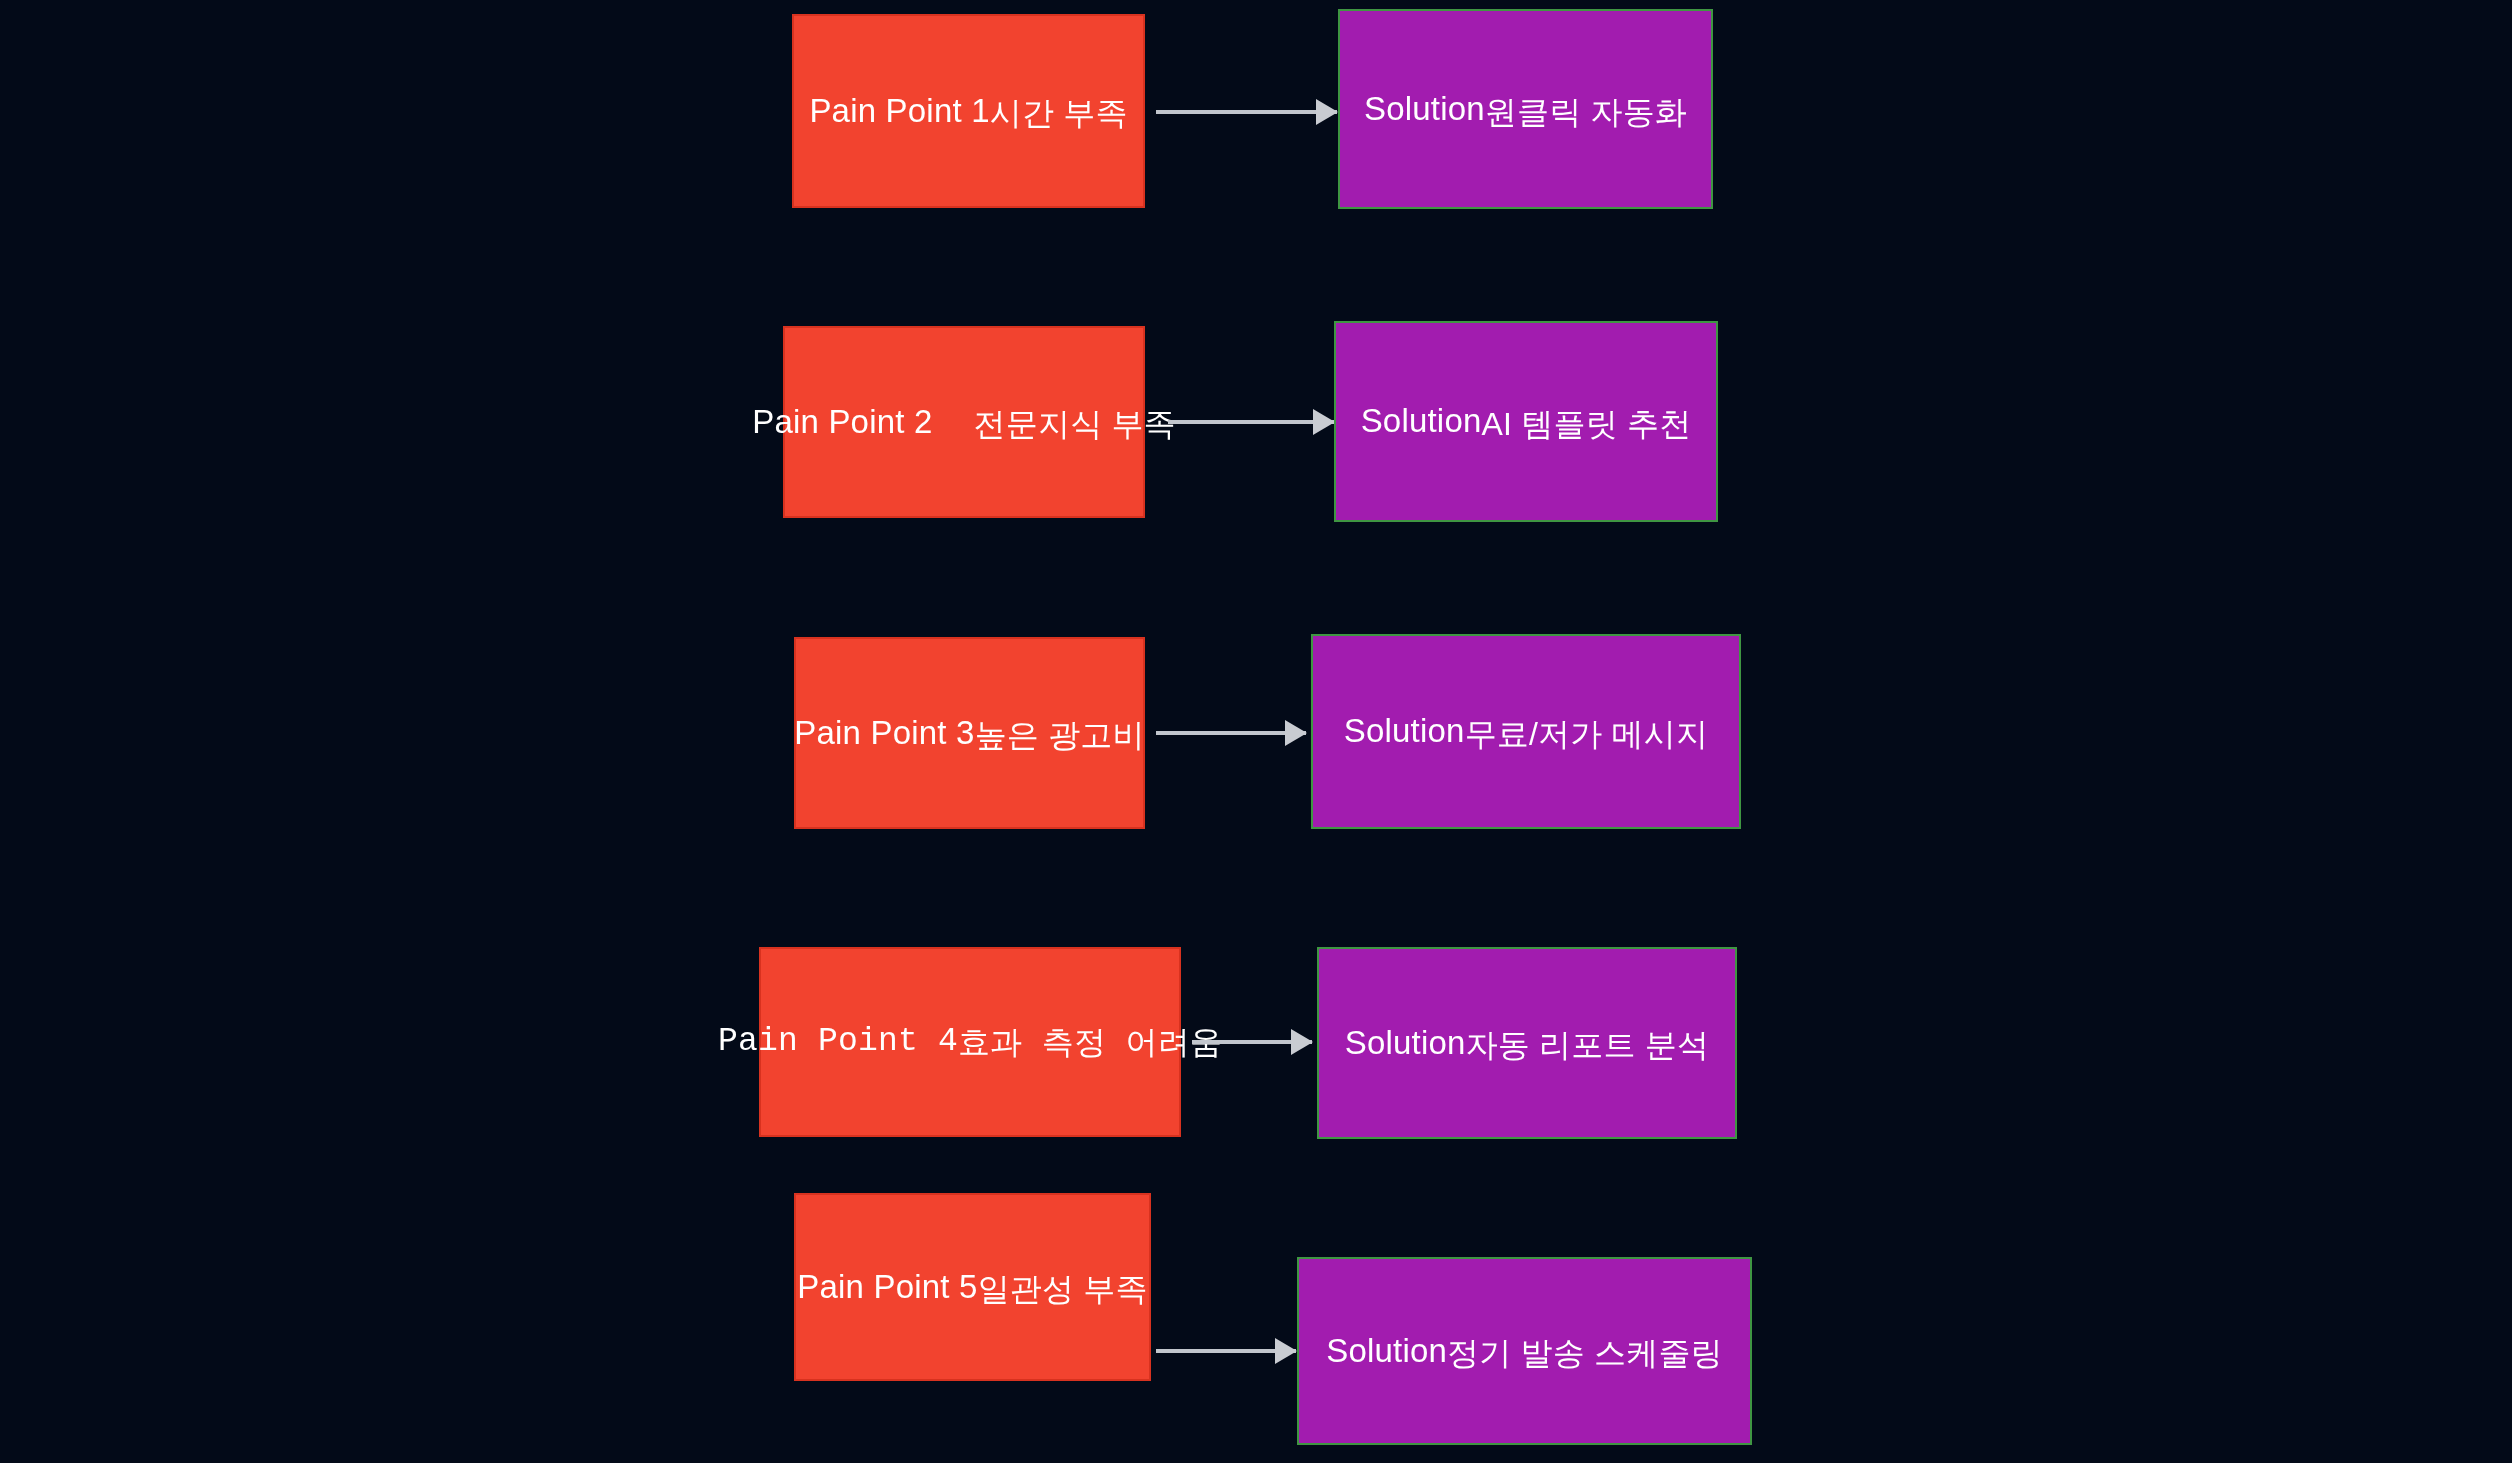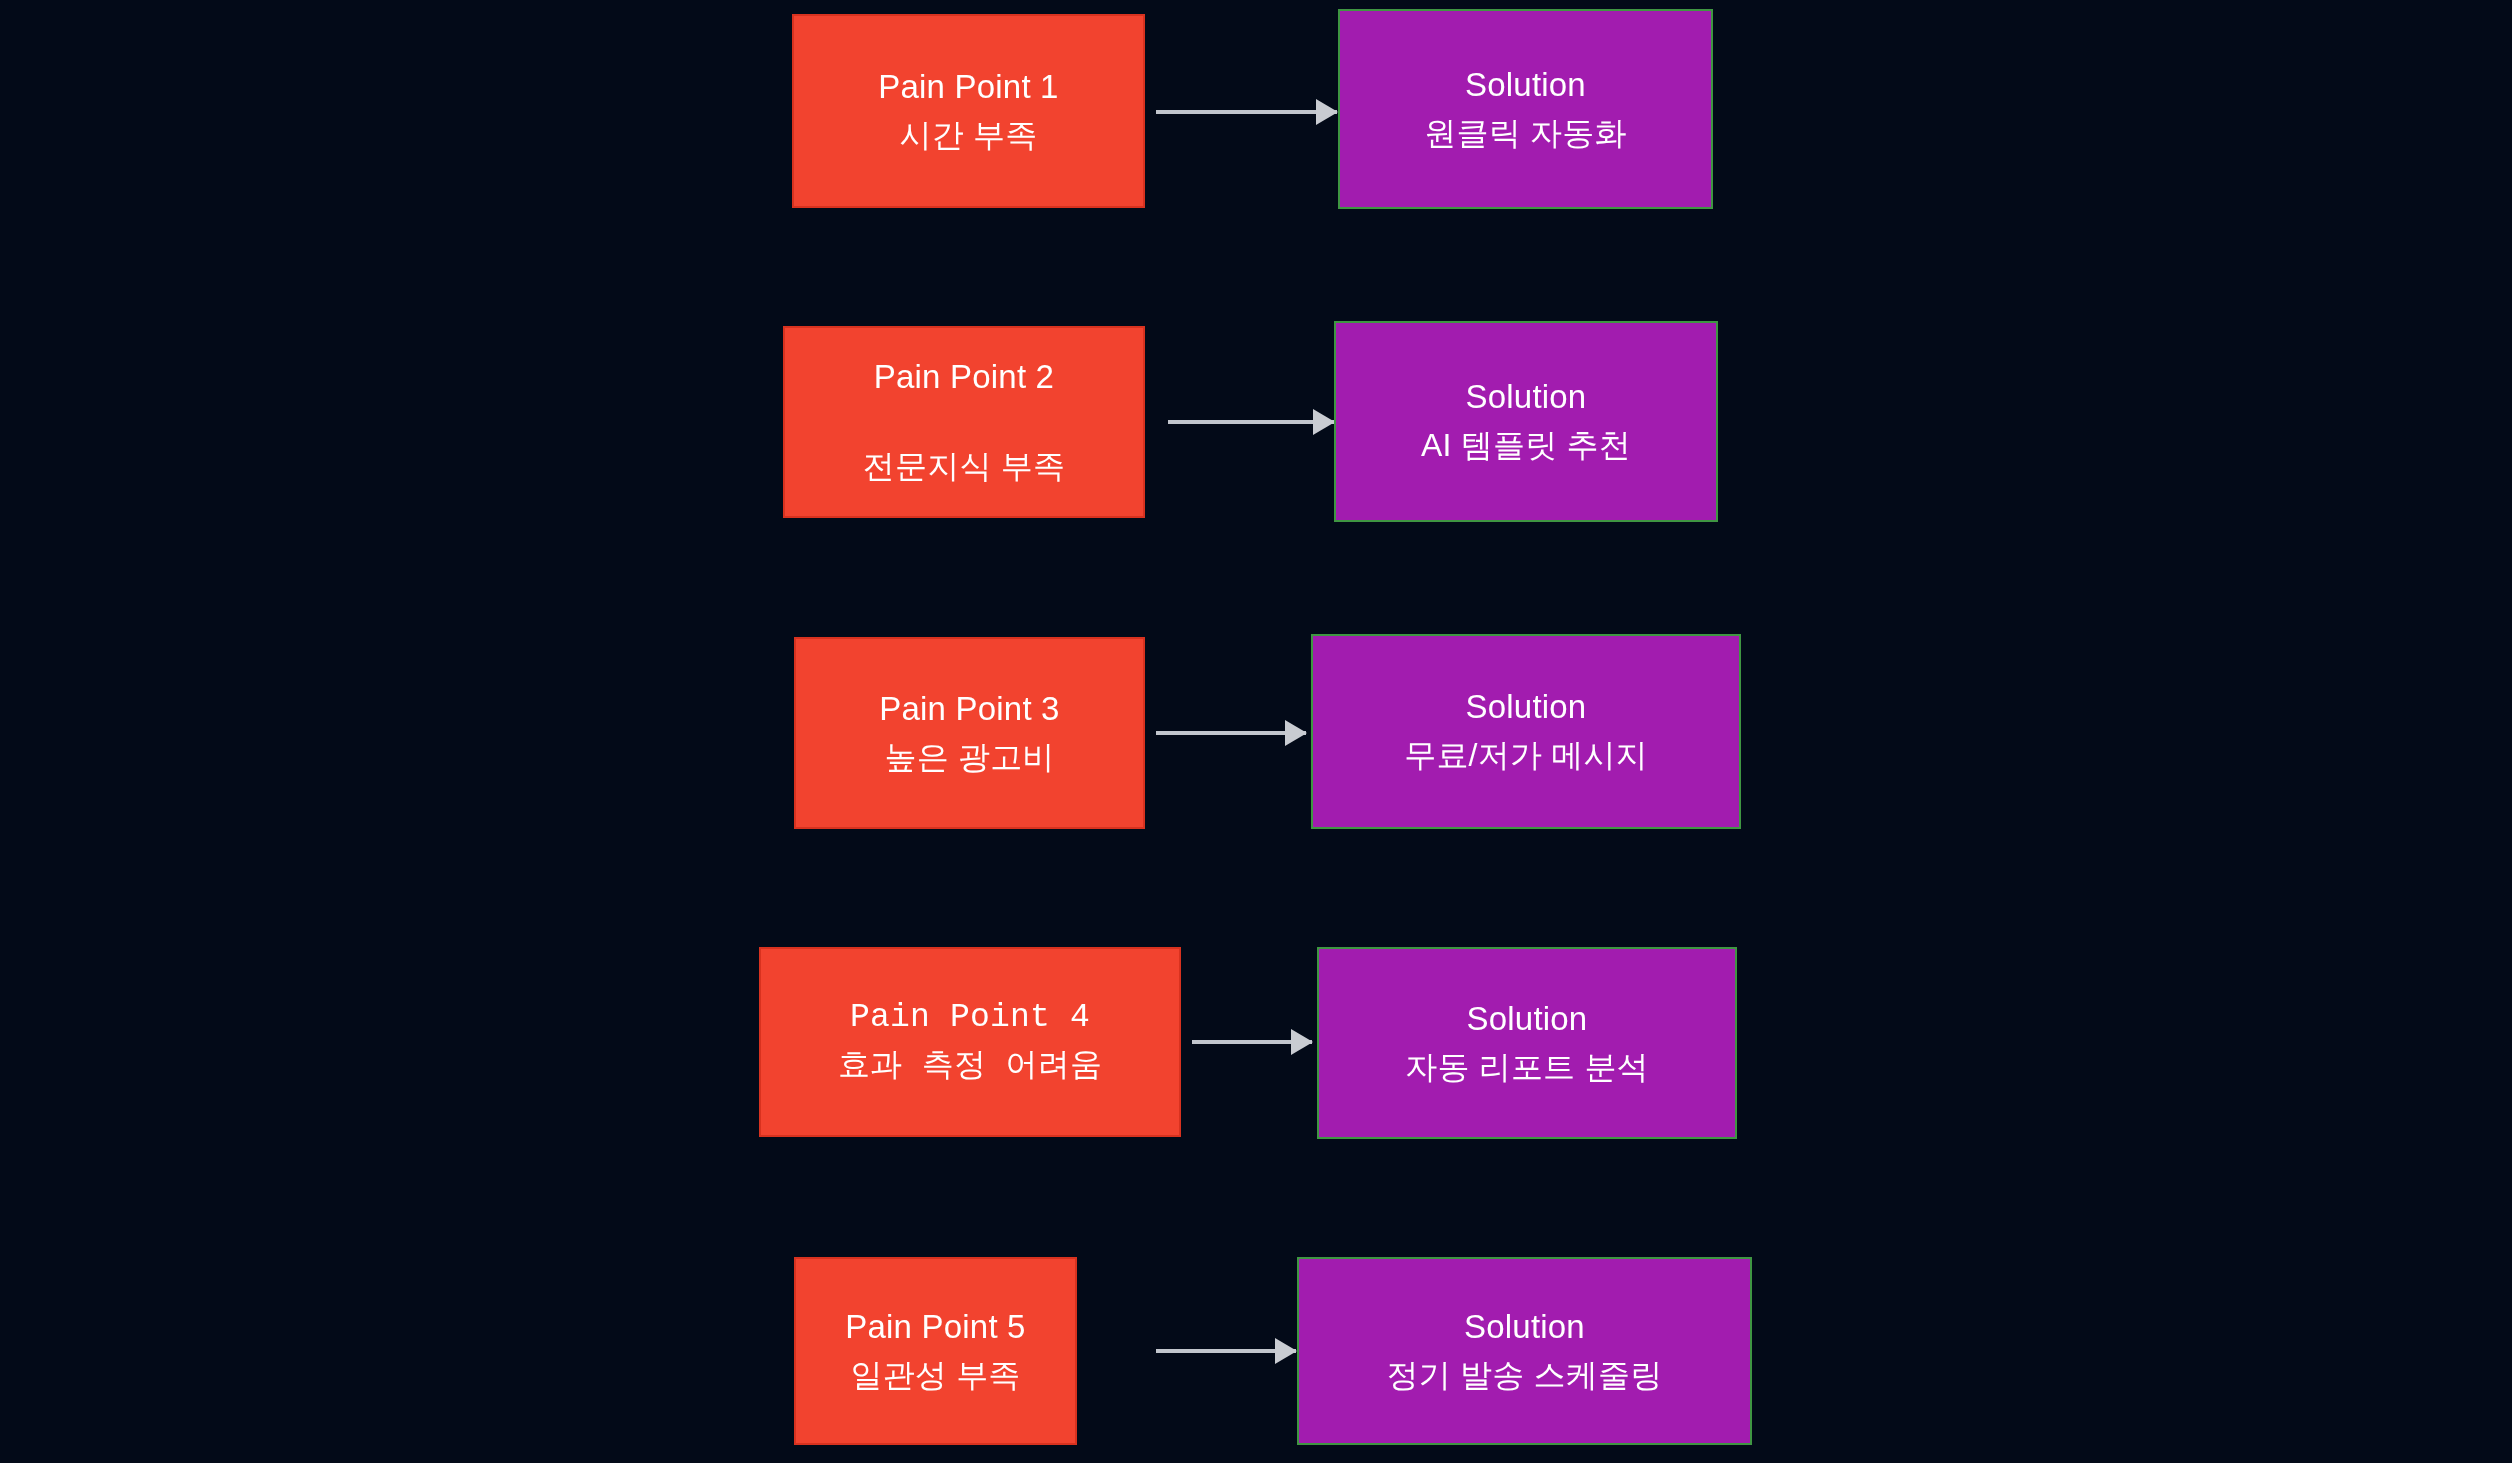--- a/index.html
+++ b/index.html
@@ -26,21 +26,21 @@
     left: 0;
     top: 0;
     width: 2512px;
     height: 0;
   }
 
   .node {
     position: absolute;
     box-sizing: border-box;
     display: flex;
-    flex-direction: column;
+    flex-direction: row;
     align-items: center;
     justify-content: center;
     text-align: center;
     color: #ffffff;
     line-height: 1.30;
     letter-spacing: 0.2px;
   }
 
   .node .node-title {
     font-size: 33px;
@@ -147,21 +147,21 @@
       <div class="shaft"></div>
       <div class="head"></div>
     </div>
     <div class="node node-solution" style="left:1317px; top:947px; width:420px; height:192px;">
       <span class="node-title">Solution</span>
       <span class="node-subtitle">자동 리포트 분석</span>
     </div>
   </div>
 
   <div class="flow-row">
-    <div class="node node-pain" style="left:794px; top:1257px; width:283px; height:188px;">
+    <div class="node node-pain" style="left:794px; top:1193px; width:357px; height:188px;">
       <span class="node-title">Pain Point 5</span>
       <span class="node-subtitle">일관성 부족</span>
     </div>
     <div class="arrow" style="left:1156px; top:1349px; width:140px;">
       <div class="shaft"></div>
       <div class="head"></div>
     </div>
     <div class="node node-solution" style="left:1297px; top:1257px; width:455px; height:188px;">
       <span class="node-title">Solution</span>
       <span class="node-subtitle">정기 발송 스케줄링</span>

